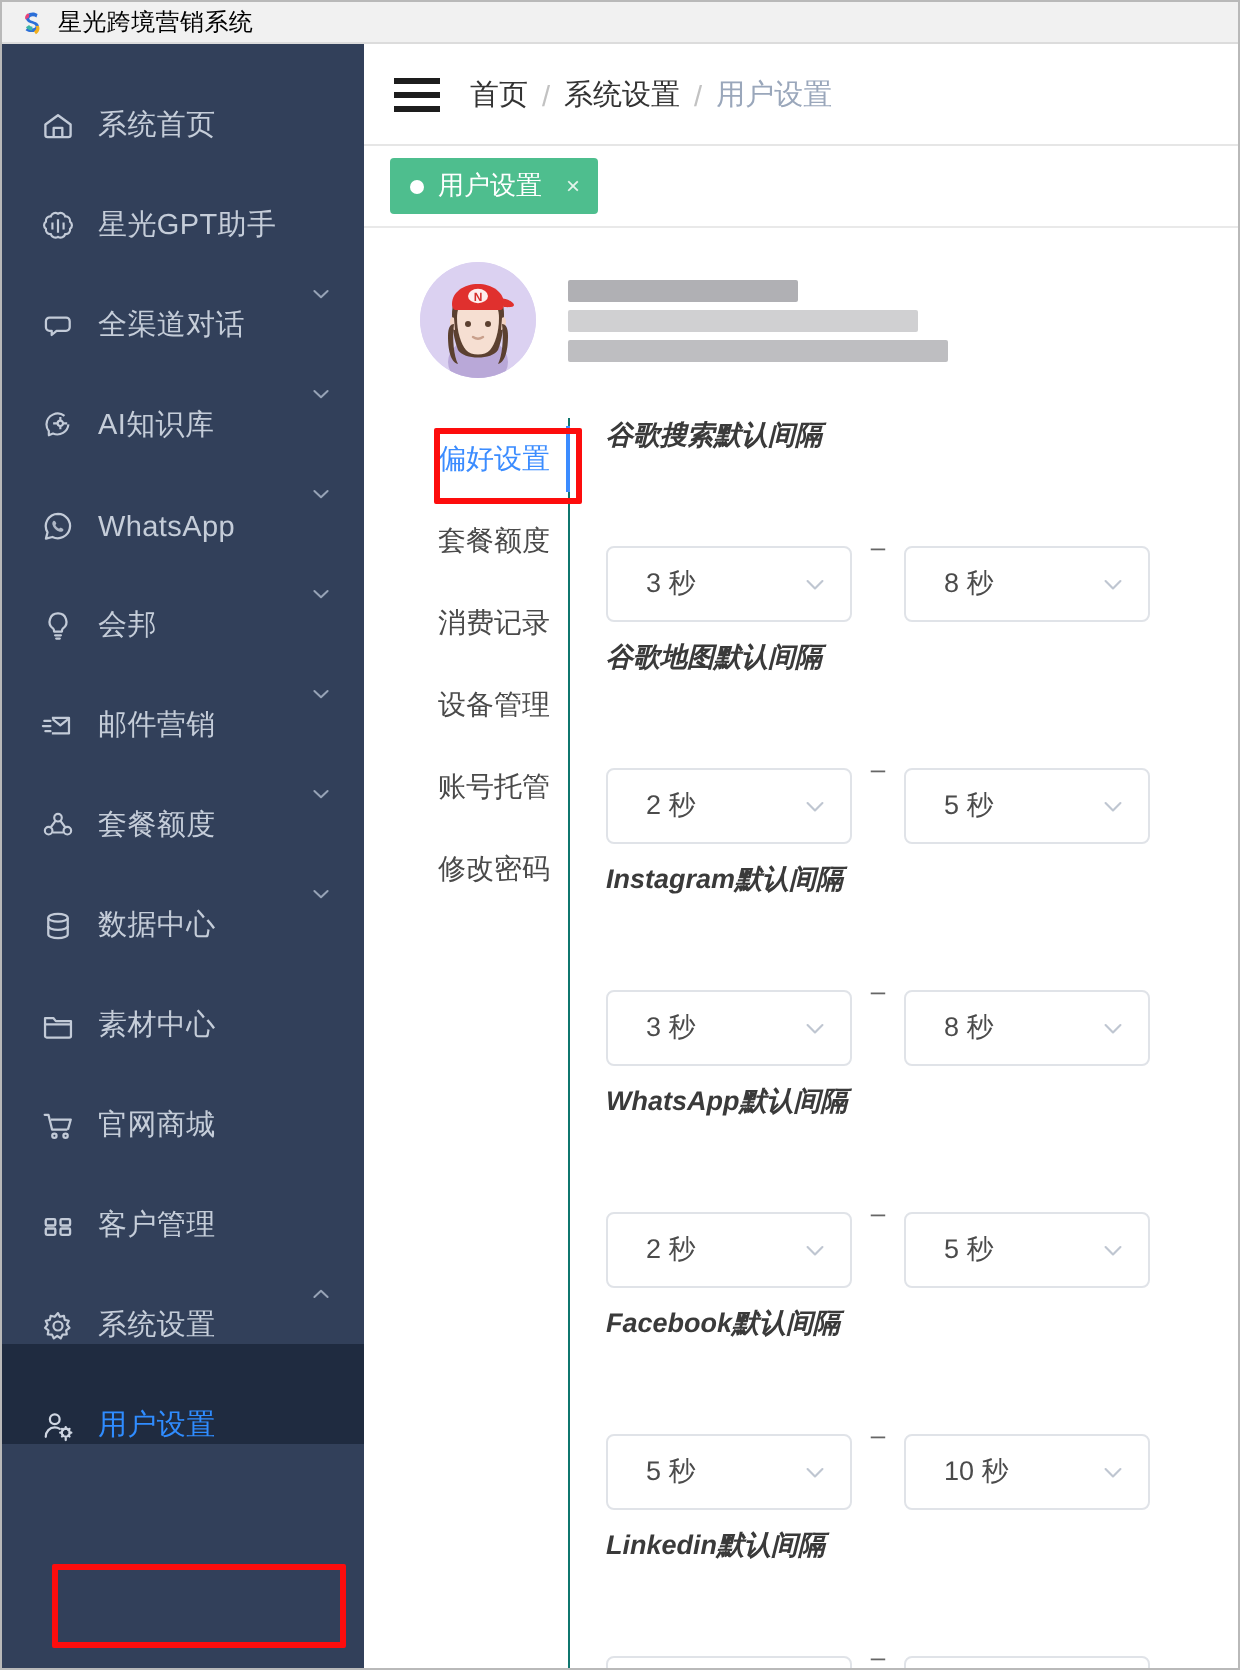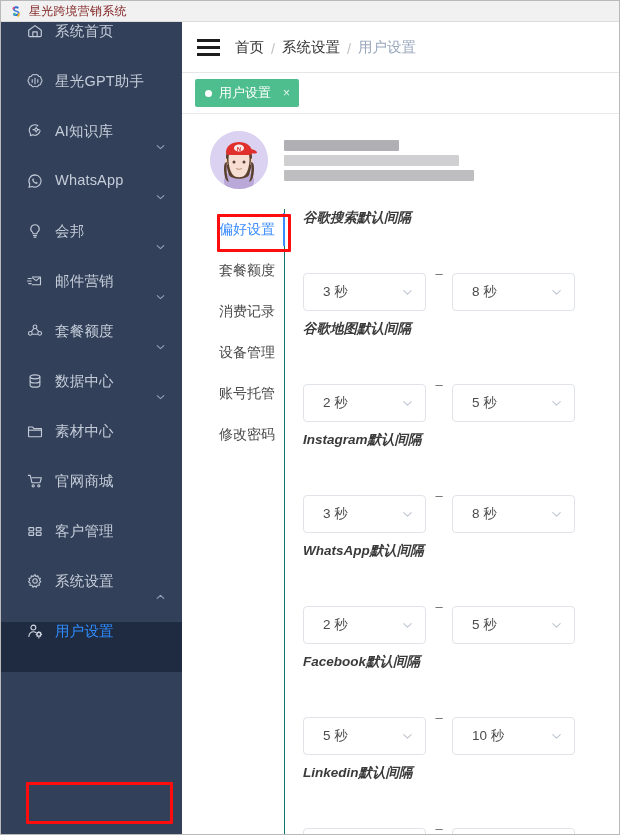--- a/index.html
+++ b/index.html
@@ -28,38 +28,38 @@
     box-sizing: border-box;
   }
   .titlebar .logo {
     width: 16px; height: 16px;
     margin-left: 6px; margin-right: 6px;
     display: flex; align-items: center; justify-content: center;
     flex: 0 0 auto;
   }
   .titlebar .app-title {
     font-size: 12px;
-    color: #7f1d1d;
+    color: #000000;
     letter-spacing: .2px;
     white-space: nowrap;
   }
 
   
   .sidebar {
     position: absolute; left: 0; top: 21px;
     width: 181px; height: 813px;
     background: #32405a;
     overflow: hidden;
   }
   .nav-item {
     position: relative;
     height: 50px;
     display: flex;
-    align-items: flex-start;
-    padding-left: 25px;
+    align-items: flex-end;
+    padding-left: 19px;
     box-sizing: border-box;
     color: #c3cbd8;
     cursor: pointer;
   }
   .nav-item .ico {
     width: 18px; height: 18px;
     flex: 0 0 auto;
     margin-right: 11px;
     display: flex; align-items: center; justify-content: center;
     color: #c3cbd8;
@@ -305,20 +305,33 @@
         <span class="nav-label">系统首页</span>
       </div>
       <div class="nav-item">
         <span class="ico">
           <svg width="18" height="18" viewBox="0 0 20 20" fill="none" stroke="currentColor" stroke-width="1.2">
             <path d="M10 3.2c1.6-1 3.5-.2 4 1.5 1.7-.2 3 1.3 2.7 2.9 1.4 1 1.4 3 0 4 .3 1.7-1 3.1-2.7 2.9-.5 1.7-2.4 2.5-4 1.5-1.6 1-3.5.2-4-1.5-1.7.2-3-1.2-2.7-2.9-1.4-1-1.4-3 0-4C3 5.9 4.3 4.5 6 4.7c.5-1.7 2.4-2.5 4-1.5z"></path>
             <path d="M10 6.3v7.4M6.9 8v4M13.1 8v4"></path>
           </svg>
         </span>
         <span class="nav-label">星光GPT助手</span>
+      </div>
+      <div class="nav-item">
+        <span class="ico">
+          <svg width="18" height="18" viewBox="0 0 20 20" fill="none" stroke="currentColor" stroke-width="1.25">
+            <path d="M4 5.3h9.2a2 2 0 0 1 2 2v3.4a2 2 0 0 1-2 2H7.9L5.2 15v-2.3H4a2 2 0 0 1-2-2V7.3a2 2 0 0 1 2-2z" transform="translate(1.3,0)" stroke-linejoin="round"></path>
+          </svg>
+        </span>
+        <span class="nav-label">全渠道对话</span>
+        <span class="caret">
+          <svg width="11" height="11" viewBox="0 0 12 12" fill="none" stroke="currentColor" stroke-width="1.1">
+            <path d="m2.4 4.4 3.6 3.4 3.6-3.4" stroke-linecap="round" stroke-linejoin="round"></path>
+          </svg>
+        </span>
       </div>
       <div class="nav-item">
         <span class="ico">
           <svg width="18" height="18" viewBox="0 0 20 20" fill="none" stroke="currentColor" stroke-width="1.2">
             <path d="M13.6 4.4A6.2 6.2 0 0 0 3.6 9.1c0 1.4.5 2.7 1.3 3.7v2.4l2.3-1a6.2 6.2 0 0 0 8.6-5.1" stroke-linejoin="round"></path>
             <path d="M9.8 8.5a1.5 1.5 0 1 1 3 0 1.5 1.5 0 0 1-3 0z"></path>
             <path d="M11.3 7v-2M11.3 10v1.8M12.8 8.5h2.3M9.8 8.5H7.3"></path>
           </svg>
         </span>
         <span class="nav-label">AI知识库</span>

